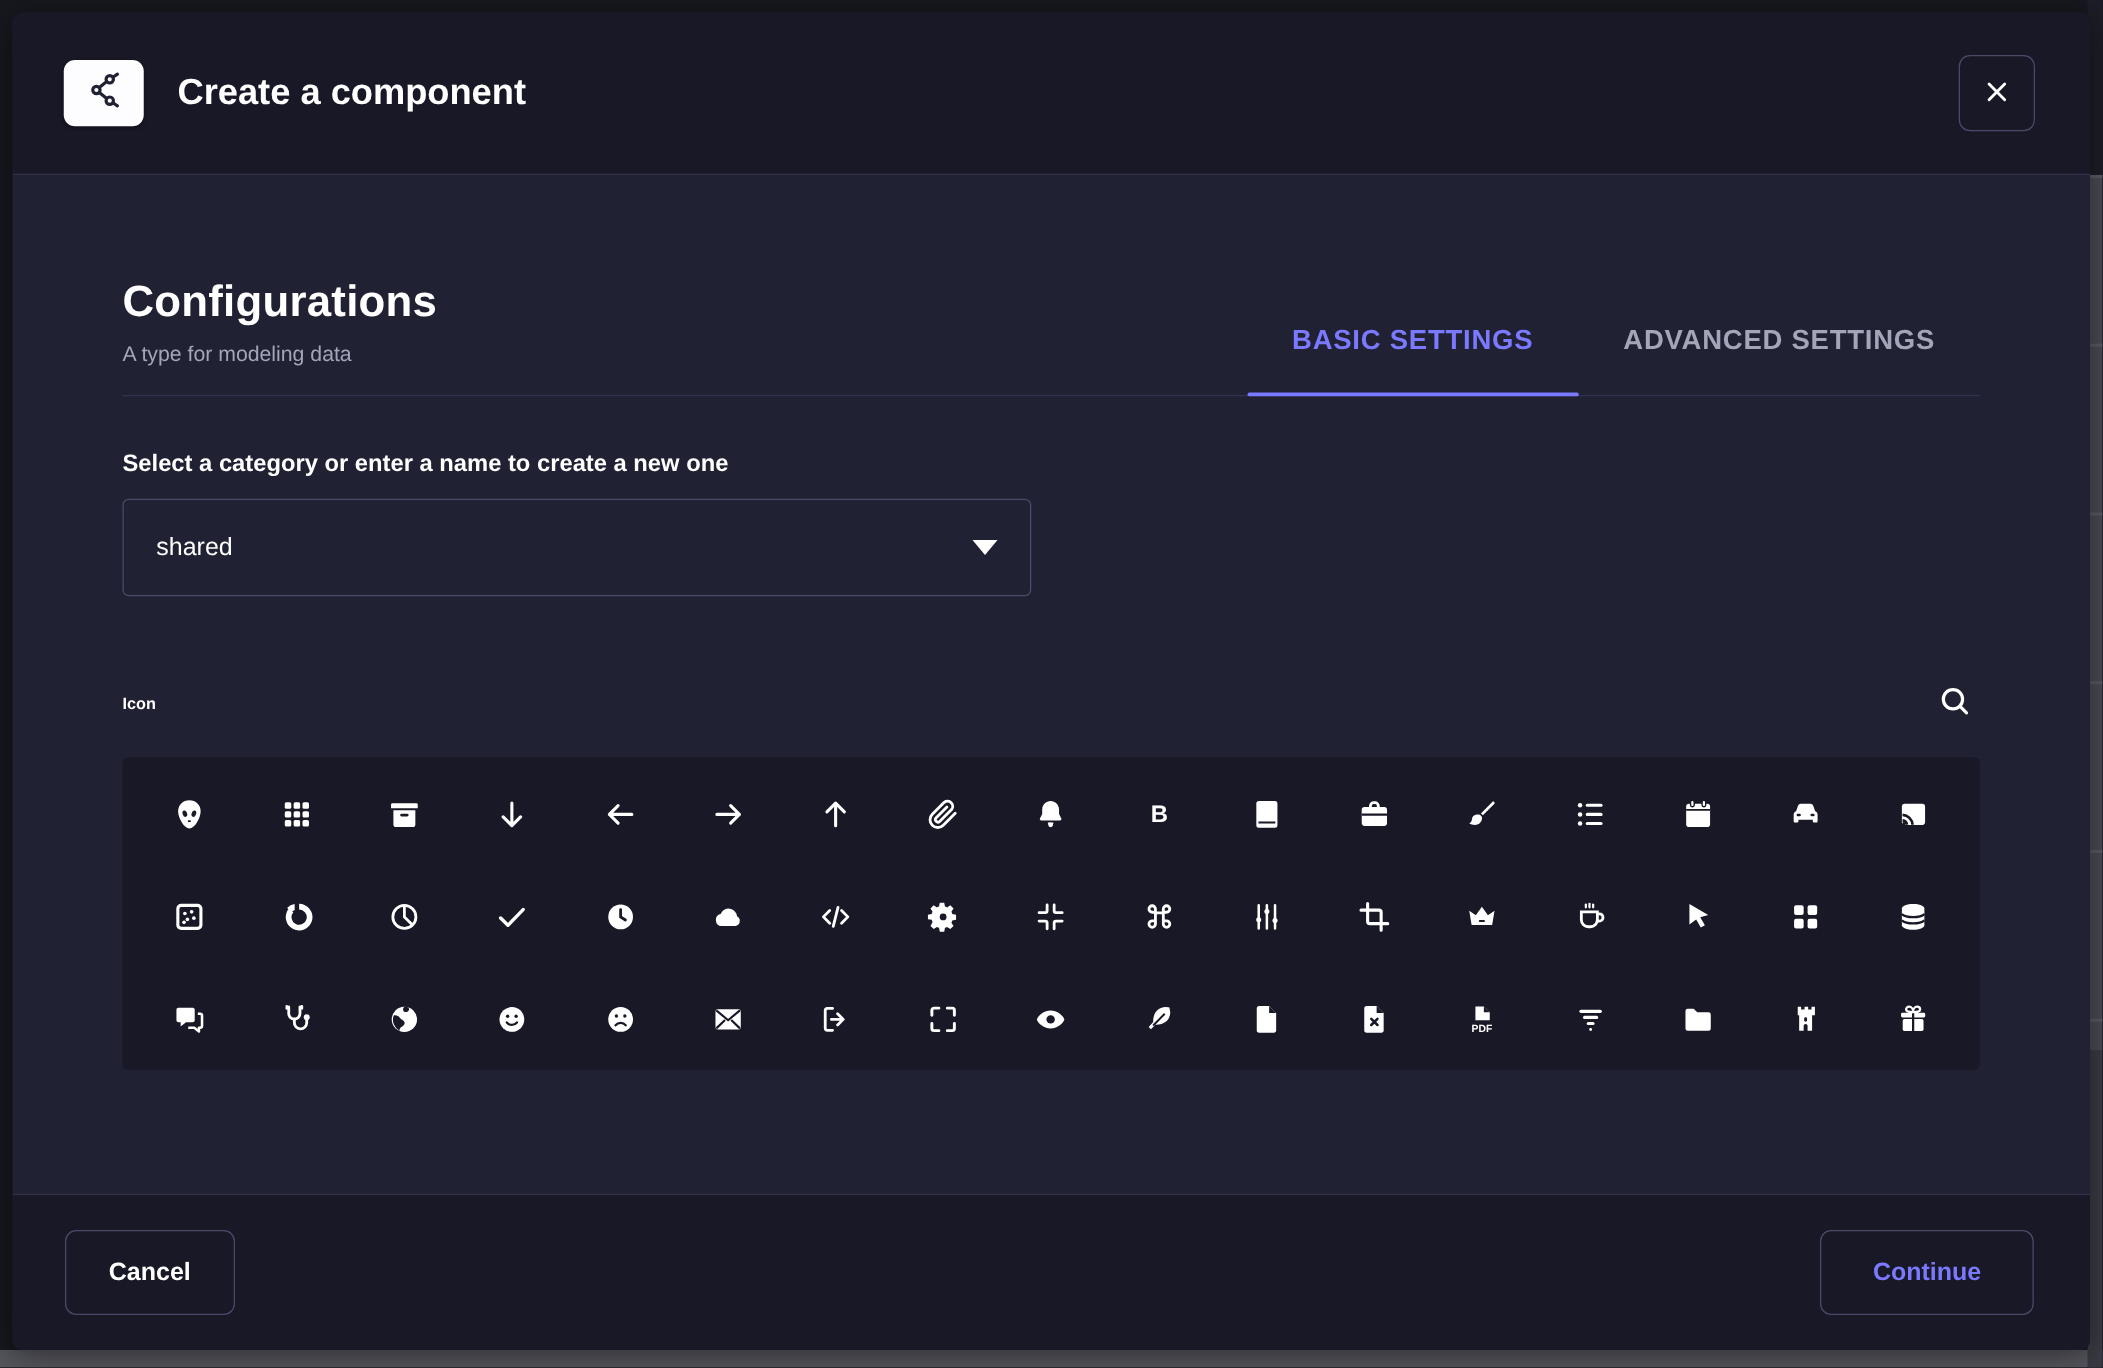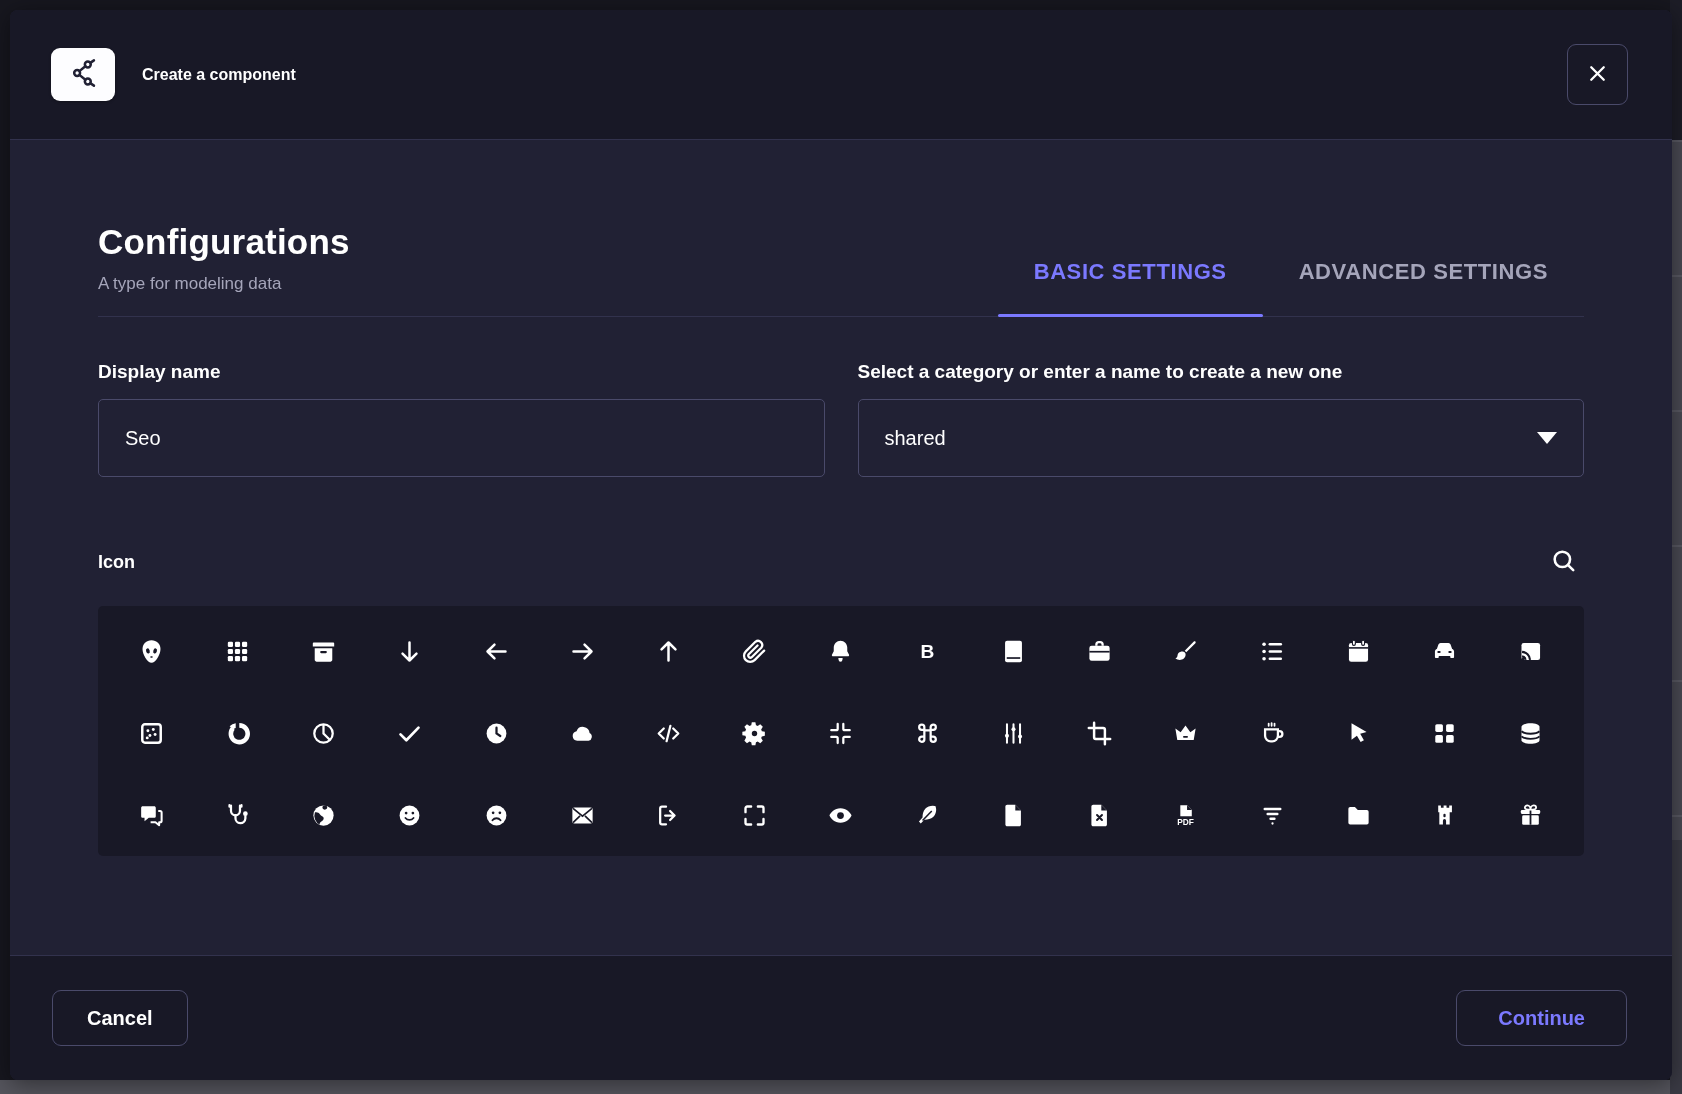--- a/index.html
+++ b/index.html
@@ -30,21 +30,21 @@
   .modal-header {
     height:130px; flex:0 0 130px; background:var(--panel-bg);
     border-bottom:1px solid var(--border);
     display:flex; align-items:center; padding:0 44px 0 41px;
   }
   .badge {
     width:64px; height:53px; background:#fdfdff; border-radius:9px;
     display:flex; align-items:center; justify-content:center;
     box-shadow:0 1px 3px rgba(0,0,0,.3);
   }
-  .modal-title { font-size:16px; font-weight:bold; margin-left:27px; flex:1; }
+  .modal-title { font-size:29px; font-weight:bold; margin-left:27px; flex:1; }
   .close-btn {
     width:61px; height:61px; border:1px solid var(--input-border); border-radius:9px;
     background:transparent; display:flex; align-items:center; justify-content:center;
     cursor:pointer;
   }
 
   .modal-body { flex:1; padding:82px 88px 0 88px; }
 
   .head-row { position:relative; border-bottom:1px solid var(--border); padding-bottom:22px; }
   .h-config { font-size:35px; font-weight:bold; letter-spacing:.2px; }
@@ -68,41 +68,41 @@
     color:#fff; font-size:20px; font-family:"Liberation Sans",sans-serif;
     padding:0 26px; outline:none;
   }
   .select { display:flex; align-items:center; justify-content:space-between; cursor:pointer;text-align:center; }
   .caret {
     width:0; height:0; border-left:10px solid transparent; border-right:10px solid transparent;
     border-top:12px solid #fff;
   }
 
   .icon-row { display:flex; align-items:center; justify-content:space-between; margin-top:70px; }
-  .icon-label { font-size:18px; font-weight:bold; }
+  .icon-label { font-size:13px; font-weight:bold; }
   .search-btn { background:none; border:none; cursor:pointer; display:flex; padding:0 6px; }
 
   .icon-grid {
     margin-top:28px; background:var(--panel-bg); border-radius:5px;
     height:250px; padding:4px 10px 0 10px;
     display:grid; grid-template-columns:repeat(17, 1fr); align-items:center; justify-items:center;
   }
   .icon-cell {
     width:56px; height:56px; display:flex; align-items:center; justify-content:center;
     border-radius:5px; cursor:pointer;
   }
   .icon-cell svg { width:27px; height:27px; display:block; }
 
   .modal-footer {
     height:125px; flex:0 0 125px; background:var(--panel-bg);
     border-top:1px solid var(--border);
     display:flex; align-items:center; justify-content:space-between; padding:0 45px 0 42px;
   }
   .btn {
-    height:56px; border-radius:9px; border:1px solid var(--input-border);
+    height:68px; border-radius:9px; border:1px solid var(--input-border);
     font-size:20px; font-weight:bold; font-family:"Liberation Sans",sans-serif;
     background:transparent; cursor:pointer; padding:0 34px;
   }
   .btn-cancel { color:#fff; background:#181826; }
   .btn-continue { color:var(--accent); padding:0 41px;text-align:right; }
 </style>
 </head>
 <body>
 
 <div class="right-strip">
@@ -143,24 +143,20 @@
       <div class="h-config">Configurations</div>
       <div class="h-sub">A type for modeling data</div>
       <div class="tabs">
         <div class="tab active">BASIC SETTINGS</div>
         <div class="tab">ADVANCED SETTINGS</div>
       </div>
     </div>
 
     <div class="form-row">
       <div>
-        <label class="field-label">Display name</label>
-        <input class="text-input" type="text" value="Seo" style="">
-      </div>
-      <div>
         <label class="field-label">Select a category or enter a name to create a new one</label>
         <div class="select">
           <span>shared</span>
           <span class="caret"></span>
         </div>
       </div>
     </div>
 
     <div class="icon-row">
       <div class="icon-label">Icon</div>

